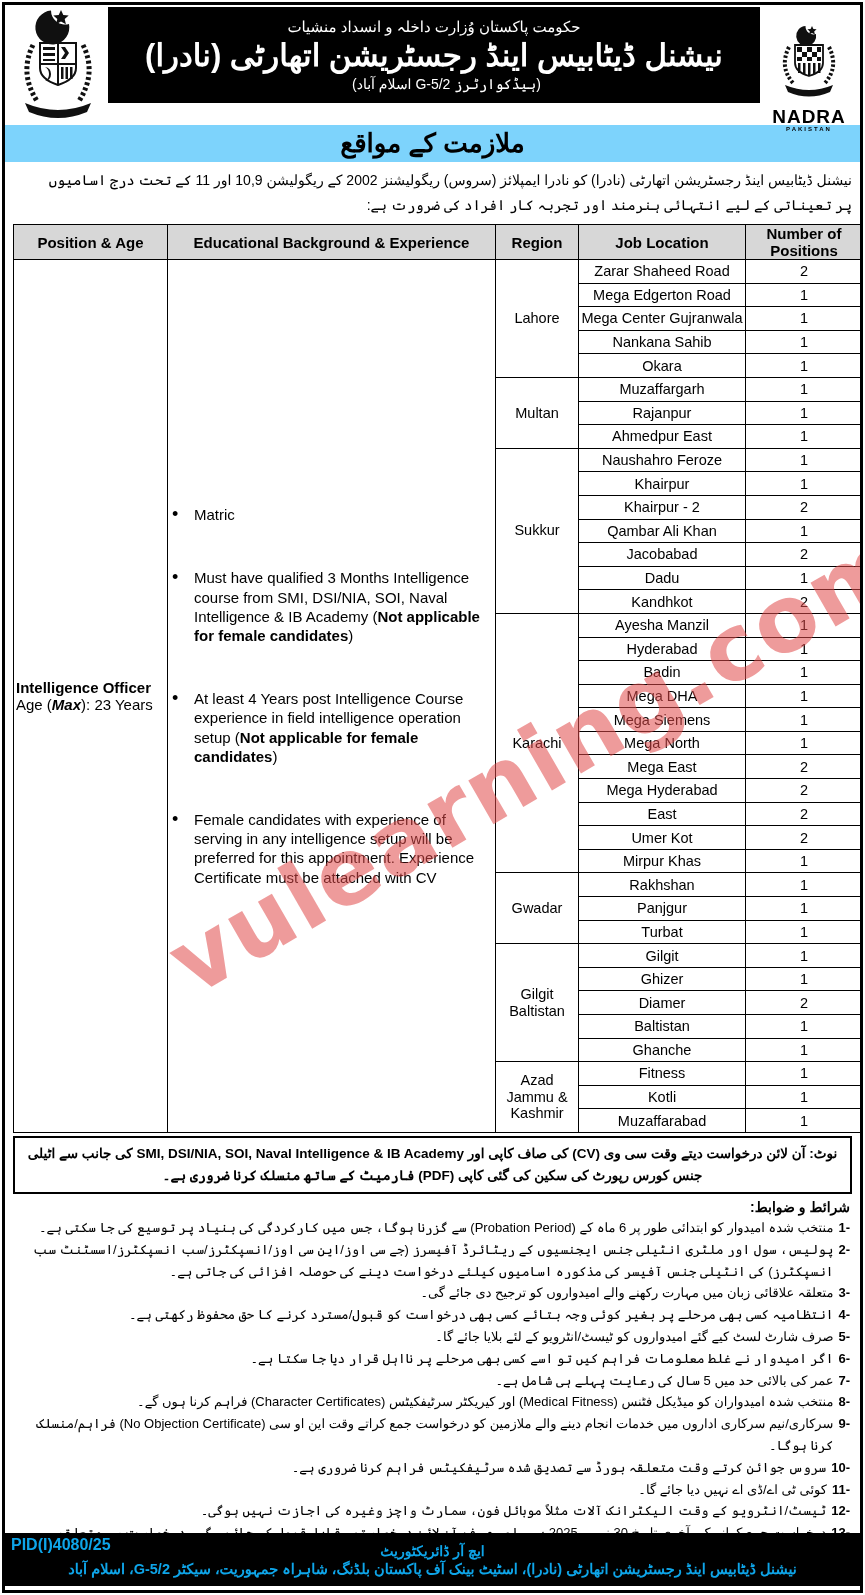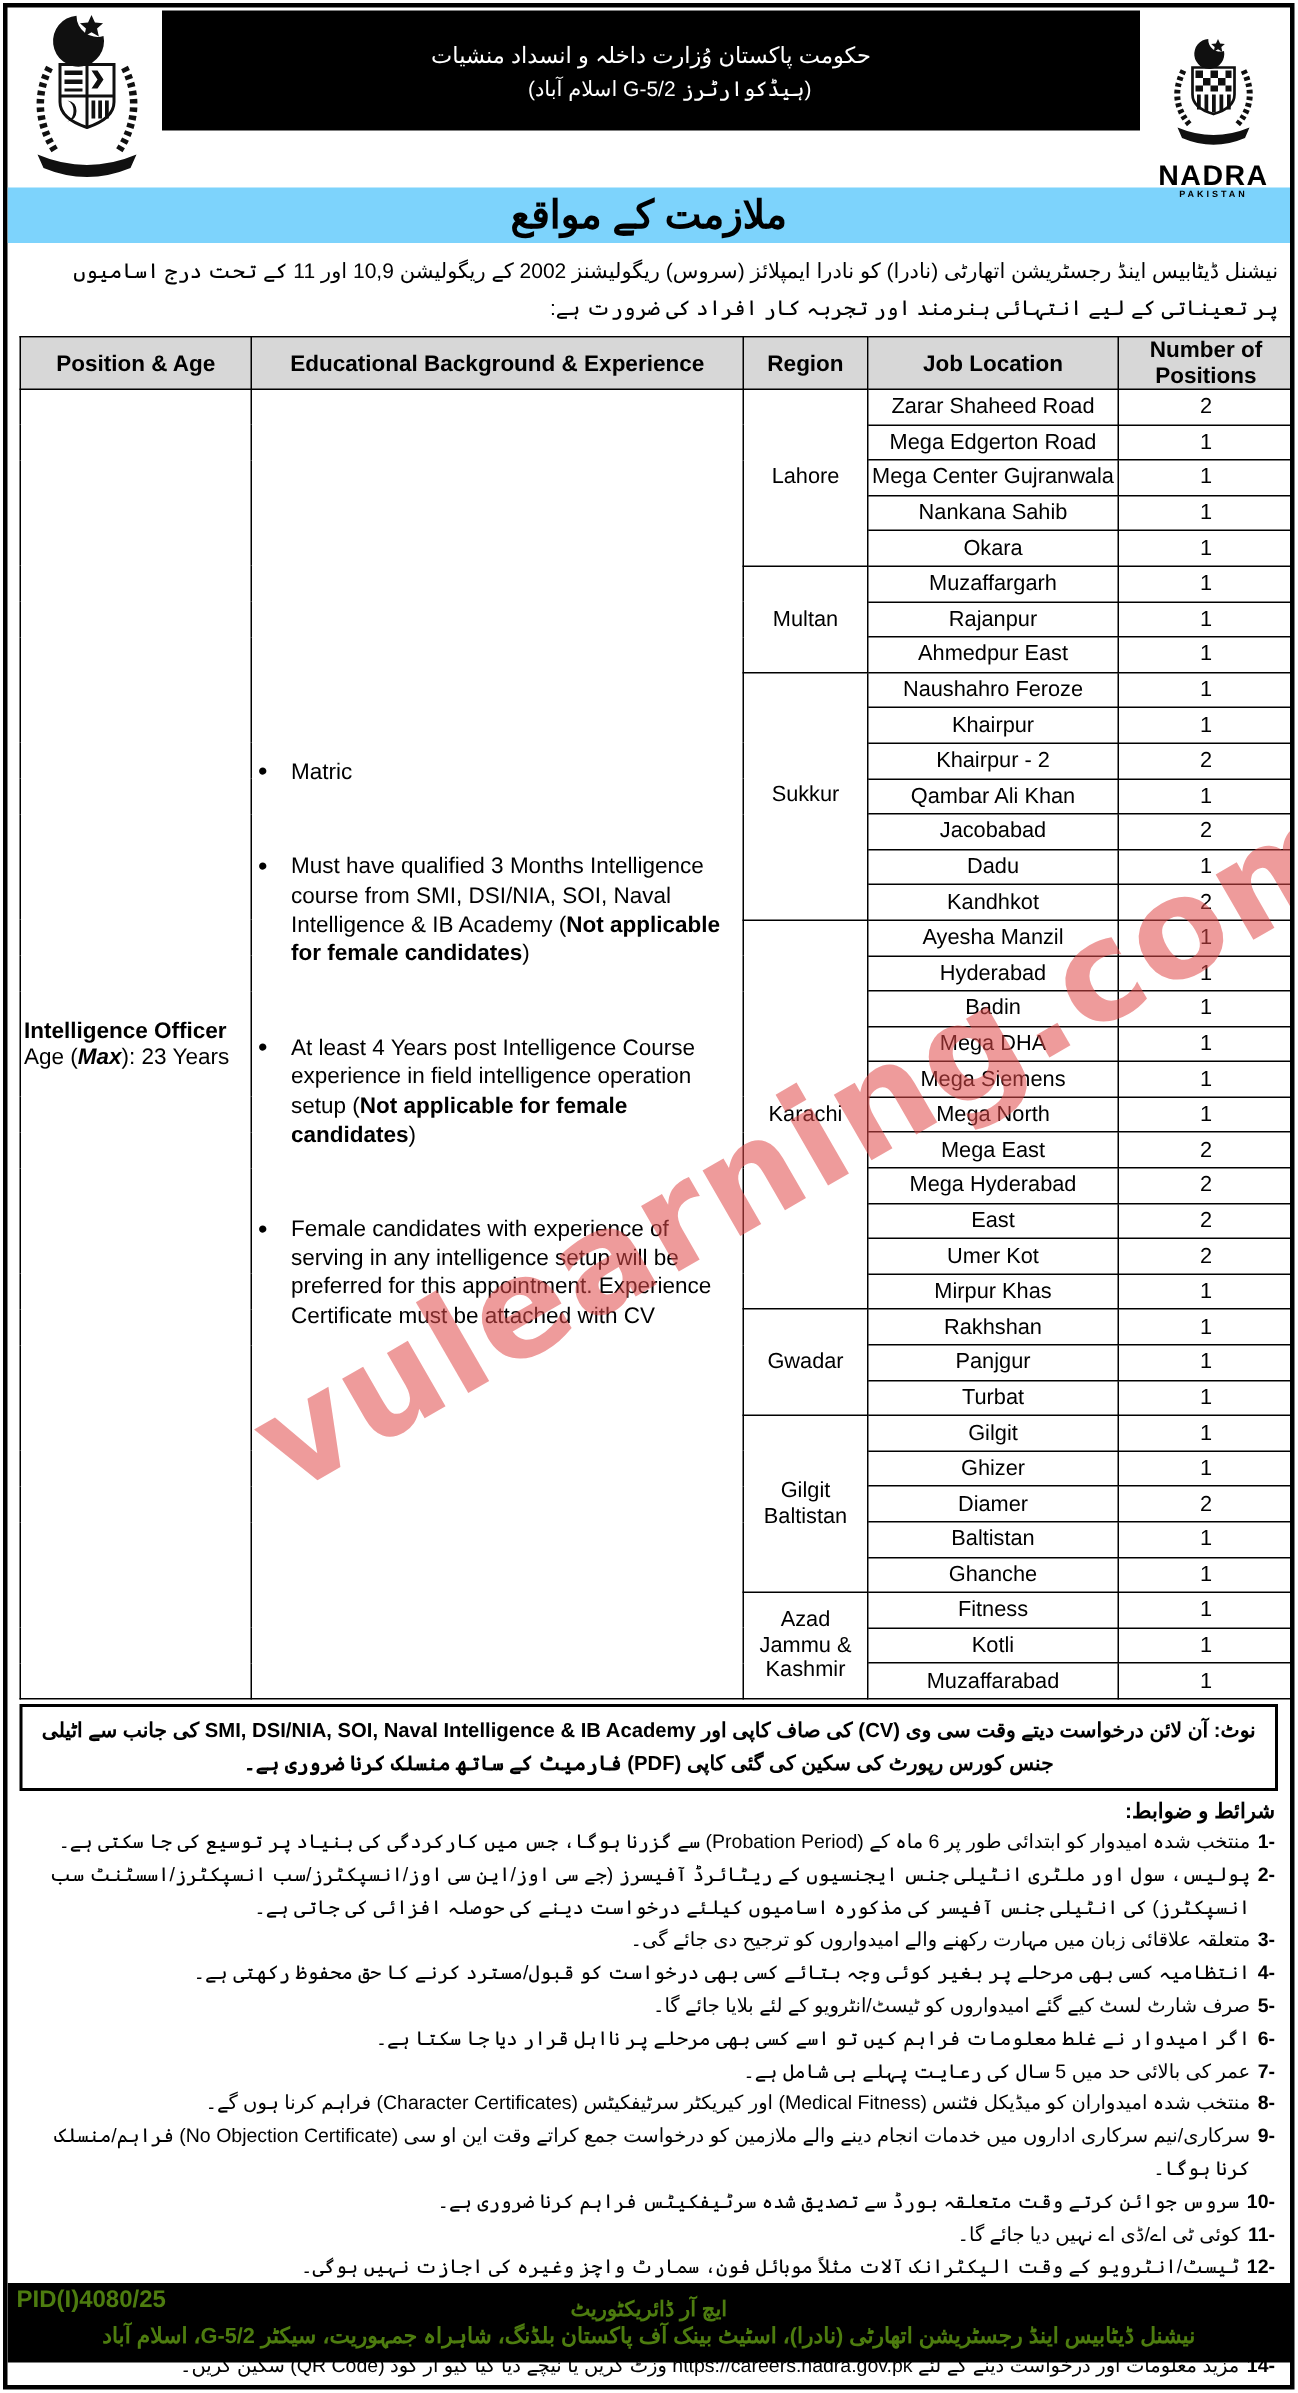--- a/index.html
+++ b/index.html
@@ -1,21 +1,21 @@
 <!DOCTYPE html>
 <html><head>
 <meta charset="utf-8">
 <style>
   html,body{margin:0;padding:0;background:#fff;}
   body{width:865px;height:1595px;position:relative;font-family:"Liberation Sans",sans-serif;color:#000;}
   .ad{position:absolute;inset:2px;border:3px solid #000;overflow:hidden;background:#fff;}
 
   
   .header{position:relative;height:116px;}
-  .org-box{position:absolute;left:103px;top:2px;width:652px;height:80px;background:#000;color:#fff;
+  .org-box{position:absolute;left:103px;top:2px;width:652px;height:96px;background:#000;color:#fff;
     display:flex;flex-direction:column;align-items:center;justify-content:center;direction:rtl;}
   .ministry-line{font-size:15px;margin-bottom:2px;}
   .org-title{font-size:31px;font-weight:bold;line-height:1.15;}
   .hq-line{font-size:14px;margin-top:3px;padding-left:25px;}
   .emblem-wrap{position:absolute;left:6px;top:4px;width:94px;height:110px;}
   .nadra-wrap{position:absolute;right:2px;top:20px;width:98px;height:110px;text-align:center;}
   .nadra-word{font-size:19px;font-weight:bold;letter-spacing:1px;line-height:1;}
   .nadra-sub{font-size:6px;font-weight:bold;letter-spacing:2px;}
 
   
@@ -47,21 +47,21 @@
   .note-box b{font-family:"Liberation Sans",sans-serif;}
 
   
   .terms{direction:rtl;text-align:right;padding:5px 10px 0 10px;}
   .terms-heading{font-size:14px;font-weight:bold;margin-bottom:2px;}
   .term-item{display:flex;flex-direction:row;align-items:baseline;font-size:13px;line-height:21.8px;}
   .term-num{flex:0 0 auto;margin-left:5px;font-weight:bold;}
   .term-text{flex:1 1 auto;}
 
   
-  .footer{position:absolute;left:0;right:0;bottom:15px;height:53px;background:#000;color:#4d7c0f;
+  .footer{position:absolute;left:0;right:0;bottom:4px;height:53px;background:#000;color:#0ea5e9;
     display:flex;flex-direction:column;align-items:center;justify-content:center;direction:rtl;}
   .footer-line1{font-size:14px;font-weight:bold;}
   .footer-line2{font-size:14.5px;font-weight:bold;margin-top:2px;}
   .pid{position:absolute;left:6px;top:3px;direction:ltr;font-size:16px;font-weight:bold;}
 
   
   .watermark{position:absolute;left:128px;top:752px;width:640px;height:100px;
     transform:rotate(-30deg);color:rgba(224,72,72,0.55);font-size:92px;font-weight:800;
     letter-spacing:2px;pointer-events:none;z-index:5;font-family:"DejaVu Sans",sans-serif;white-space:nowrap;}
 </style>
@@ -95,20 +95,21 @@
         <g stroke="#101010" fill="none" stroke-width="5" stroke-dasharray="3 2.5">
           <path d="M22 36 Q8 64 26 92"></path>
           <path d="M72 36 Q86 64 68 92"></path>
         </g>
         <path d="M14 94 q33 14 66 0 l-4 9 q-29 12 -58 0 Z" fill="#101010"></path>
       </svg>
     </div>
 
     <div class="org-box">
       <div class="ministry-line">حکومت پاکستان وُزارت داخلہ و انسداد منشیات</div>
+      <div class="org-title">نیشنل ڈیٹابیس اینڈ رجسٹریشن اتھارٹی (نادرا)</div>
       <div class="hq-line">(ہیڈکوارٹرز G-5/2 اسلام آباد)</div>
     </div>
 
     <div class="nadra-wrap">
       <svg width="80" height="78" viewBox="0 0 80 78">
         <g fill="#101010">
           <path d="M47 9 A10 10 0 1 1 36.5 1 A8 8 0 0 0 47 9 Z"></path>
           <path d="M43 1 l1.4 3 3.2 .3 -2.4 2.1 .7 3.2 -2.9 -1.7 -2.9 1.7 .7 -3.2 -2.4 -2.1 3.2 -.3 Z"></path>
         </g>
         <g stroke="#101010" fill="none" stroke-width="1.8">

